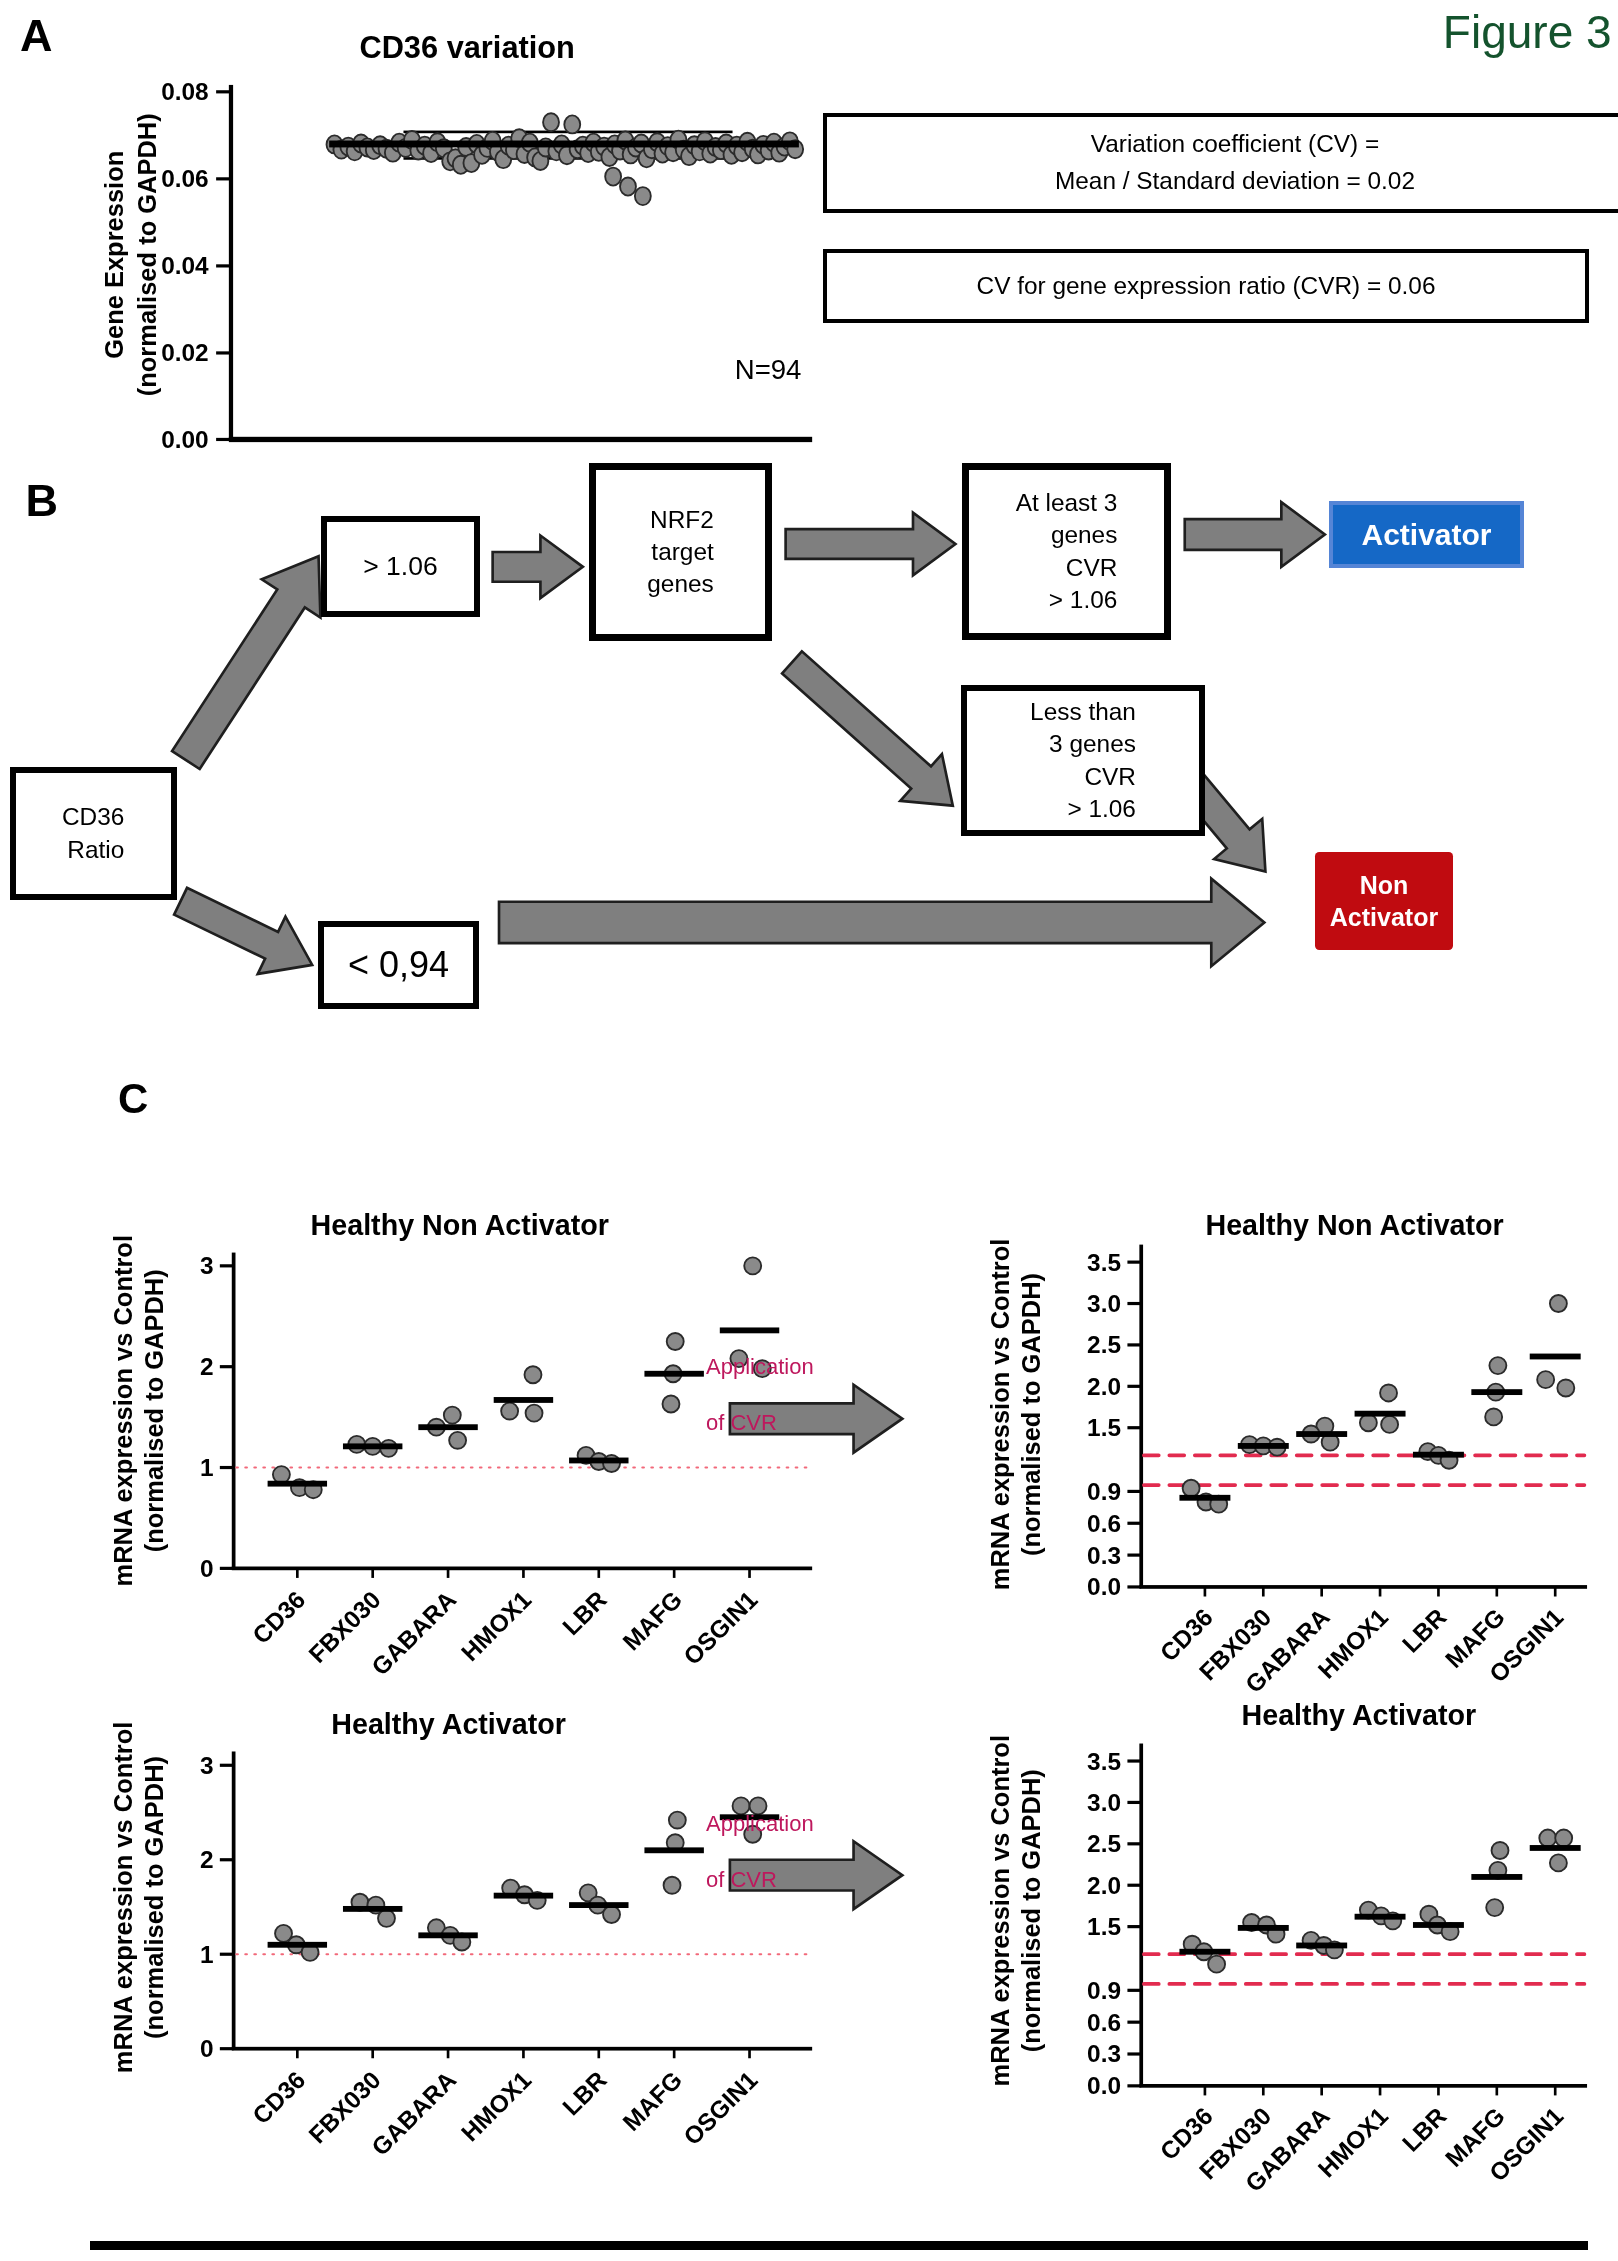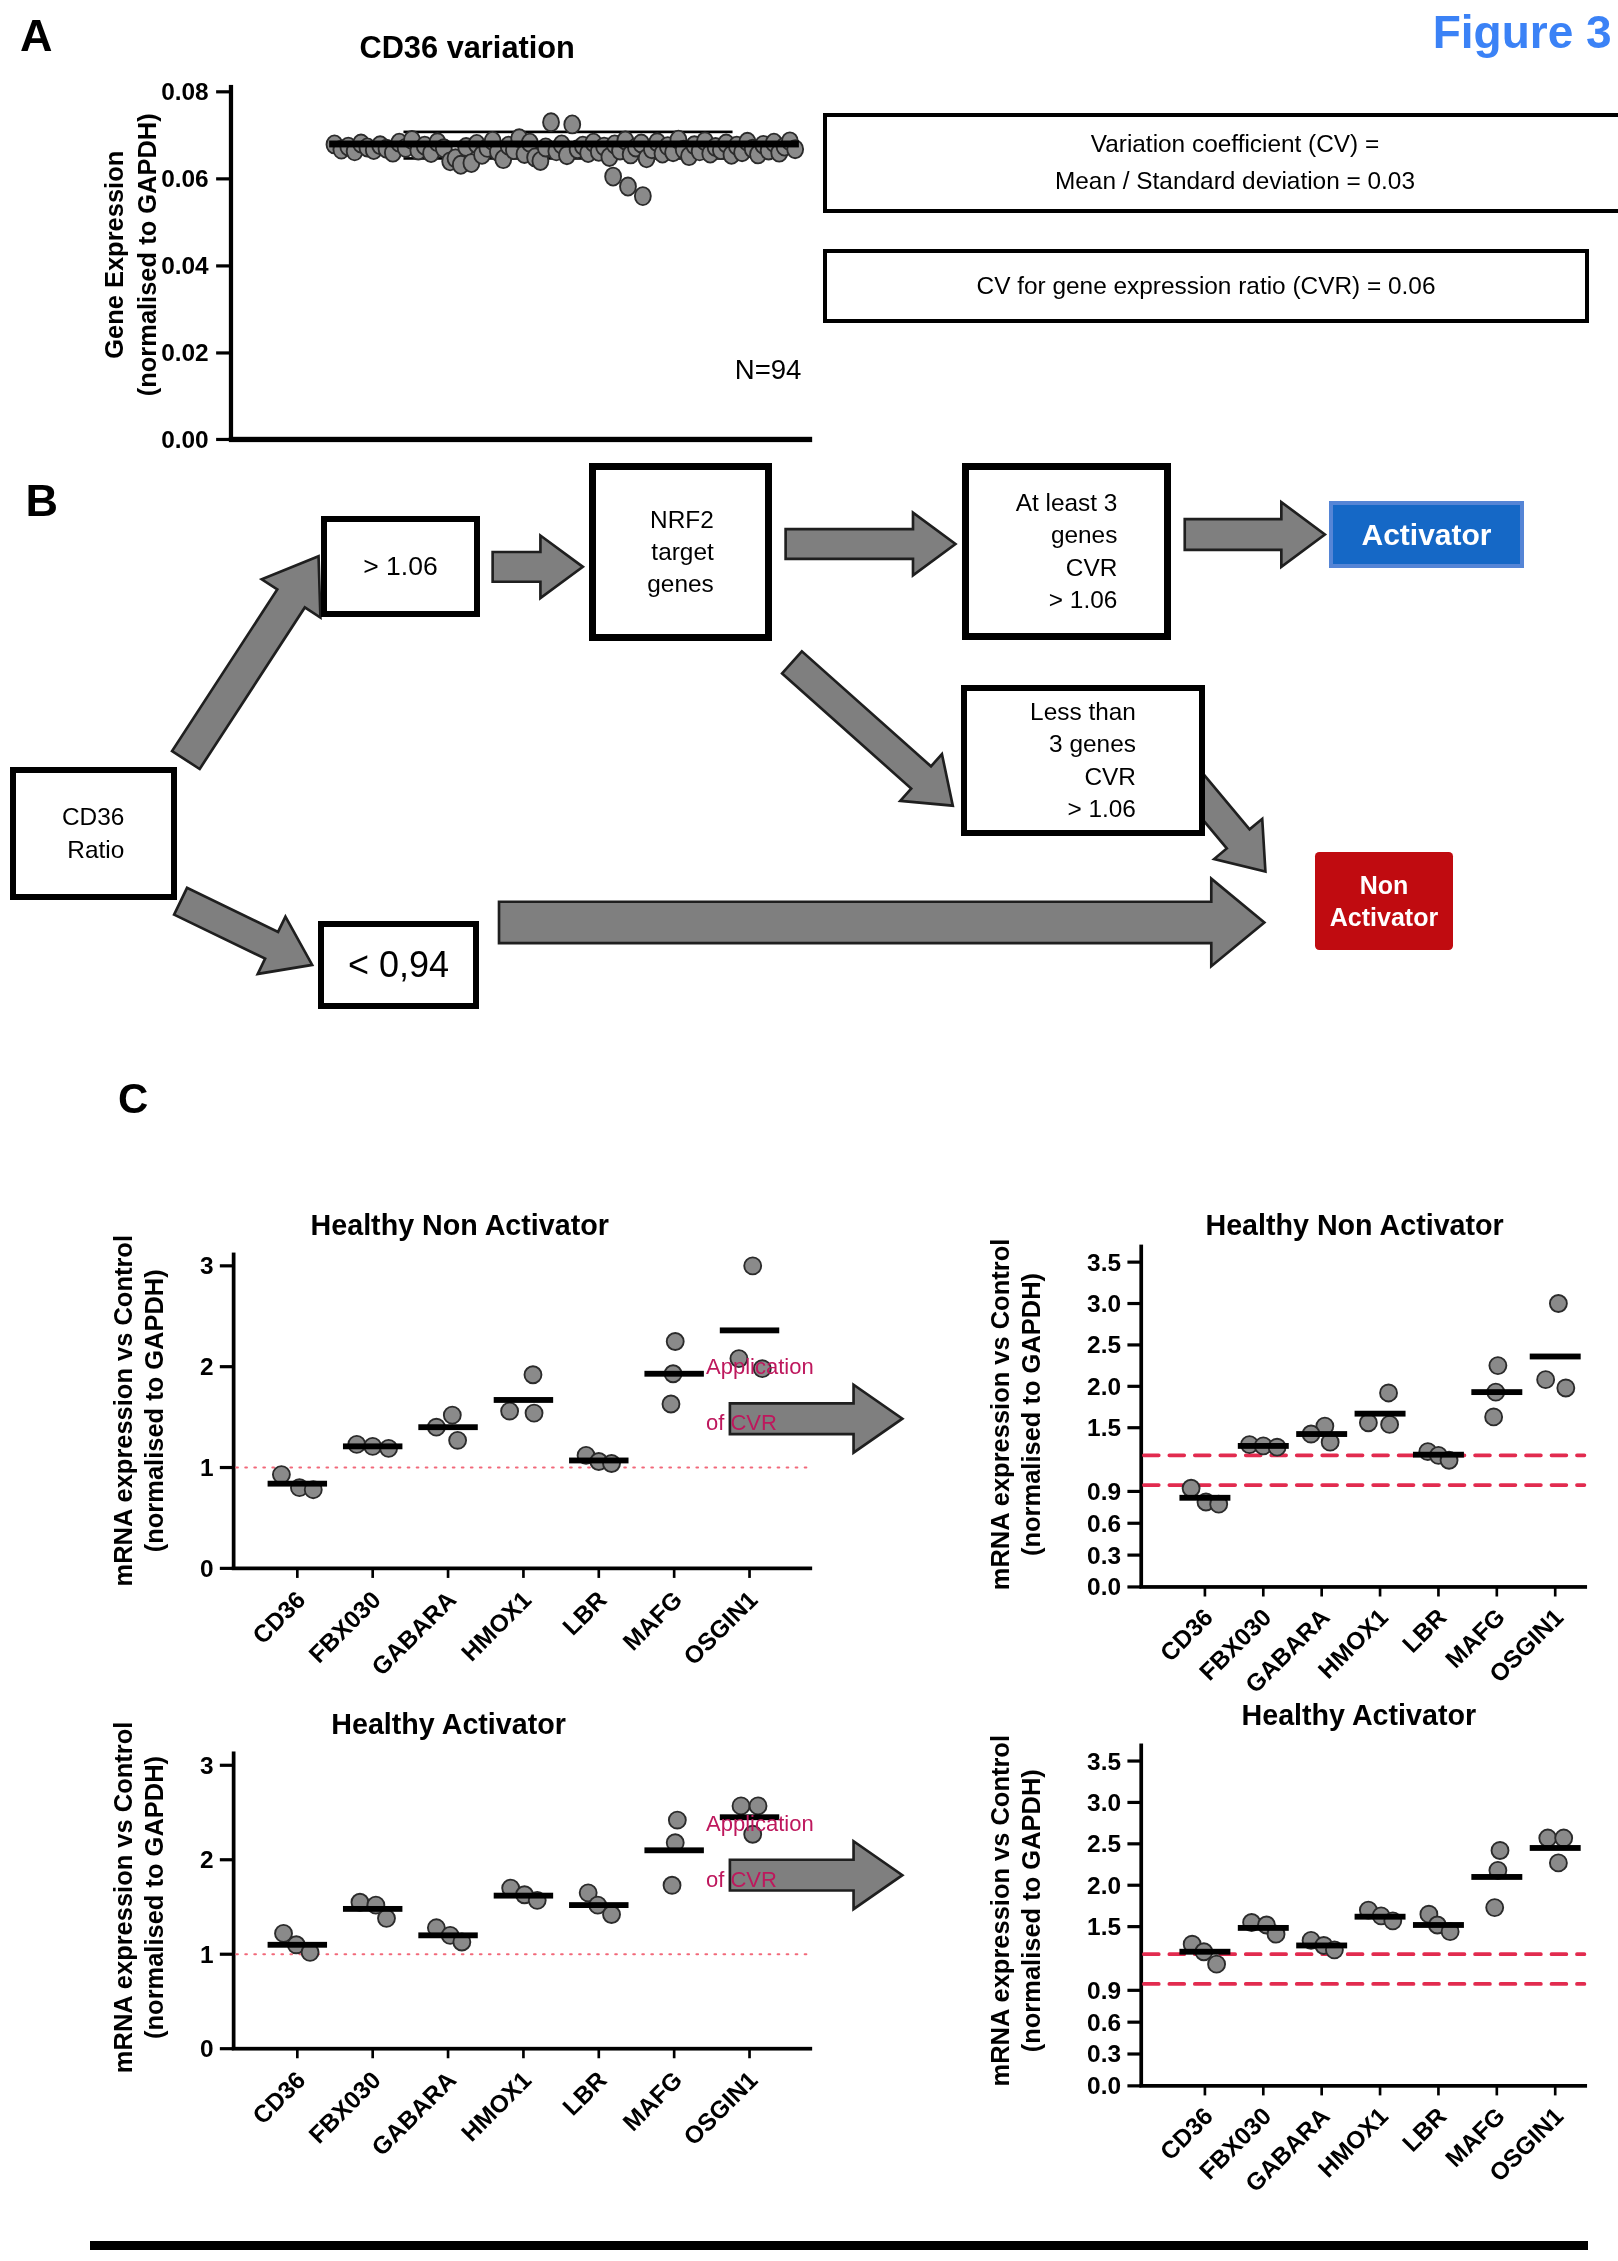--- a/index.html
+++ b/index.html
@@ -1,18 +1,18 @@
 <!DOCTYPE html>
 <html style="font-size:8.5px"><head>
 <meta charset="utf-8">
 <style>
   html,body{margin:0;padding:0;background:#fff}
   #page{position:relative;width:1619px;height:2261px;background:#fff;font-family:"Liberation Sans",sans-serif;overflow:hidden}
   .plabel{position:absolute;font-weight:bold;font-size:45px;color:#000;line-height:1}
-  #fig-label{position:absolute;right:7.4px;top:5.3px;font-weight:bold;font-size:46px;color:#3b82f6}
+  #fig-label{position:absolute;right:7.4px;top:5.3px;font-weight:normal;font-size:46px;color:#14532d}
   .pbox{position:absolute;box-sizing:border-box;background:#fff;border:6.4px solid #000;
         display:flex;align-items:center;justify-content:center;text-align:right;
         white-space:pre-line;font-weight:normal;color:#000;font-size:24.4px;line-height:1.32}
   .bluebox{position:absolute;box-sizing:border-box;display:flex;align-items:center;justify-content:center;
         text-align:center;font-weight:bold;color:#fff;font-size:30px;white-space:pre-line}
   .redbox{position:absolute;box-sizing:border-box;display:flex;align-items:center;justify-content:center;
         text-align:center;font-weight:bold;color:#fff;font-size:25px;line-height:1.3;border-radius:4.2px;white-space:pre-line}
   .cvbox{position:absolute;box-sizing:border-box;border:4.8px solid #000;background:#fff;
         display:flex;flex-direction:column;align-items:center;justify-content:center;
         font-size:24.4px;color:#000;line-height:1.5;text-align:center}
@@ -391,21 +391,21 @@
       <text x="1960" y="3600" font-size="48" font-weight="bold" text-anchor="middle" transform="rotate(-90 1960 3600)">(normalised to GAPDH)</text>
     </svg>
 
   <div id="fig-label">Figure 3</div>
   <div class="plabel" style="left:20px;top:12.7px">A</div>
   <div class="plabel" style="left:25.5px;top:478px">B</div>
   <div class="plabel" style="left:118px;top:1078px;font-size:42px">C</div>
 
   <div class="cvbox" style="left:823px;top:113px;width:824px;height:100px">
     <div>Variation coefficient (CV) =</div>
-    <div>Mean / Standard deviation = 0.03</div>
+    <div>Mean / Standard deviation = 0.02</div>
   </div>
   <div class="cvbox" style="left:823px;top:249px;width:766px;height:74px">
     <div>CV for gene expression ratio (CVR) = 0.06</div>
   </div>
 
   <div class="pbox" style="left:9.6px;top:767px;width:167px;height:133px">CD36
 Ratio</div>
   <div class="pbox" style="left:321px;top:516px;width:159px;height:101px;font-size:26.5px">&gt; 1.06</div>
   <div class="pbox" style="left:589px;top:463px;width:183px;height:178px;border-width:7px">NRF2
 target

